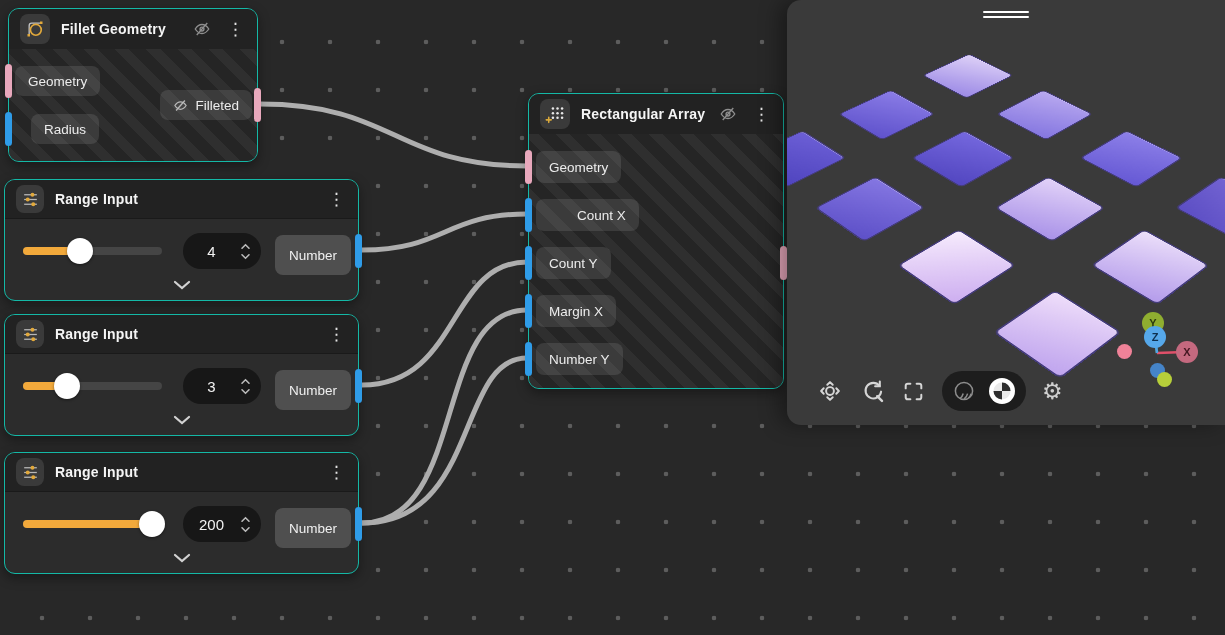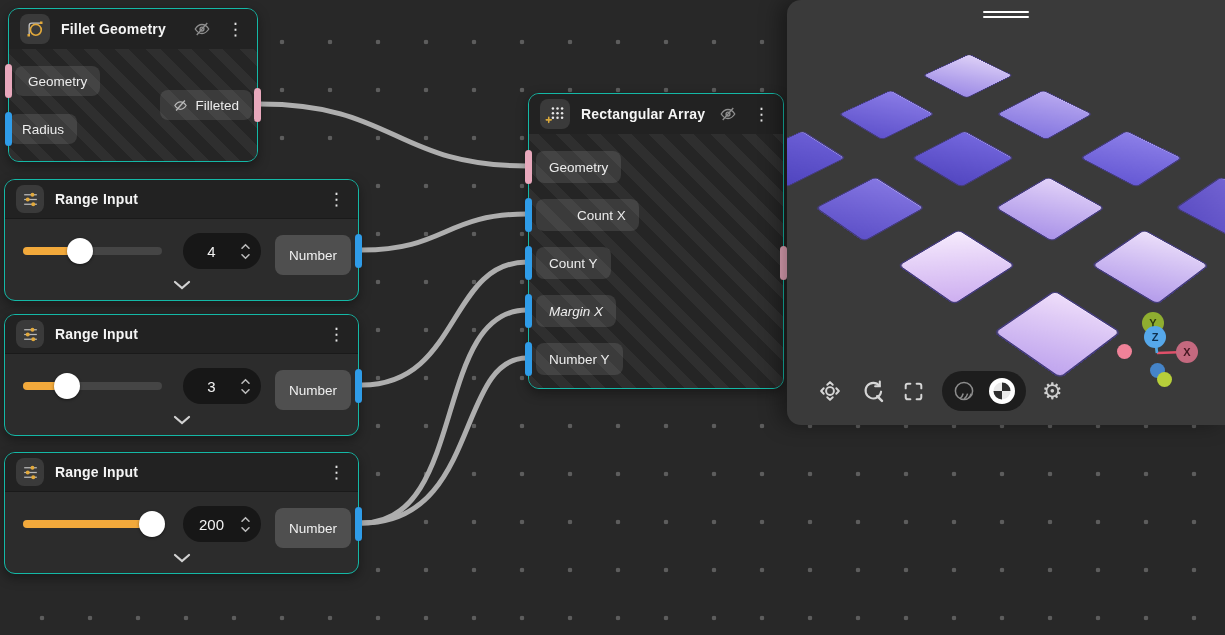--- a/index.html
+++ b/index.html
@@ -108,21 +108,21 @@
             <line x1="5" y1="20" x2="19" y2="4" stroke="currentColor" stroke-width="1.8"></line>
           </svg>
       </span>
       <span class="kebab">⋮</span>
     </span>
   </div>
   <div class="node-body"></div>
   <div class="pill" style="left:6px;top:57px;">
     <span>Geometry</span>
   </div>
-  <div class="pill" style="left:0;top:105px;">
+  <div class="pill" style="left:22px;top:105px;">
     <span>Radius</span>
   </div>
   <div class="pill" style="right:5px;top:81px;">
     <span class="pill-eye vp-icon">
       <svg width="15" height="15" viewBox="0 0 24 24">
           <path d="M3 12c2.5-4 5.5-6 9-6s6.5 2 9 6c-2.5 4-5.5 6-9 6s-6.5-2-9-6z" fill="none" stroke="currentColor" stroke-width="2"></path>
           <line x1="5" y1="20" x2="19" y2="4" stroke="currentColor" stroke-width="2"></line>
         </svg>
     </span>
     <span>Filleted</span>
@@ -297,21 +297,21 @@
   <div class="node-body"></div>
   <div class="pill h32" style="left:7px;top:57px;">
       <span>Geometry</span>
     </div>
   <div class="pill h32" style="left:7px;top:105px;padding-left:41px;">
       <span>Count X</span>
     </div>
   <div class="pill h32" style="left:7px;top:153px;">
       <span>Count Y</span>
     </div>
-  <div class="pill h32" style="left:7px;top:201px;font-style:italic;">
+  <div class="pill h32" style="left:7px;top:201px;">
       <span>Margin X</span>
     </div>
   <div class="pill h32" style="left:7px;top:249px;">
       <span>Number Y</span>
     </div>
   <span class="port port-left port-geometry" style="top:56px;"></span>
   <span class="port port-left port-number" style="top:104px;"></span>
   <span class="port port-left port-number" style="top:152px;"></span>
   <span class="port port-left port-number" style="top:200px;"></span>
   <span class="port port-left port-number" style="top:248px;"></span>

